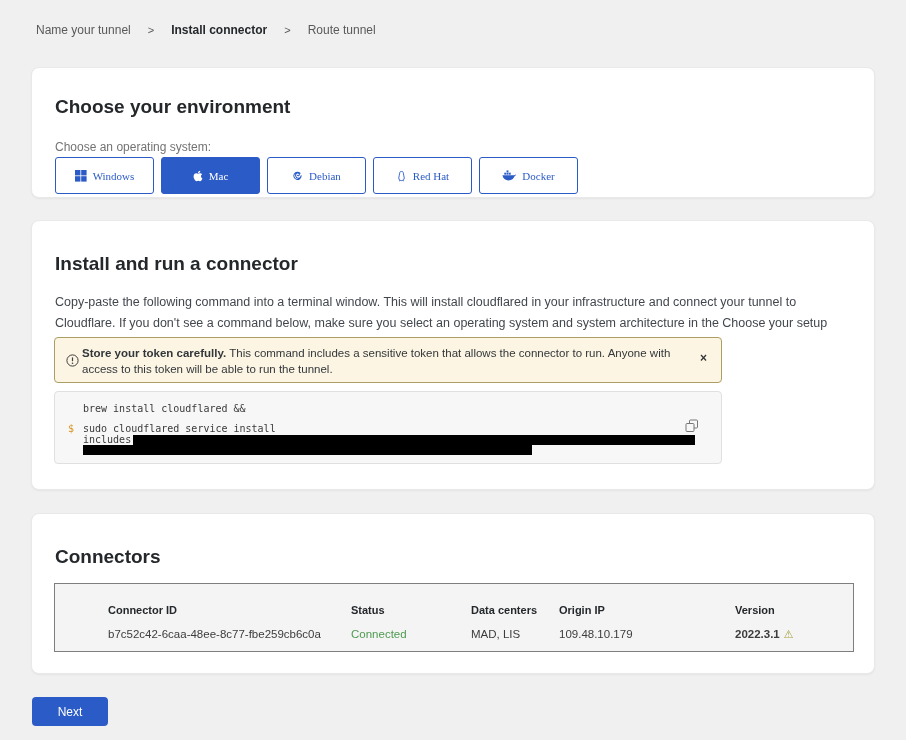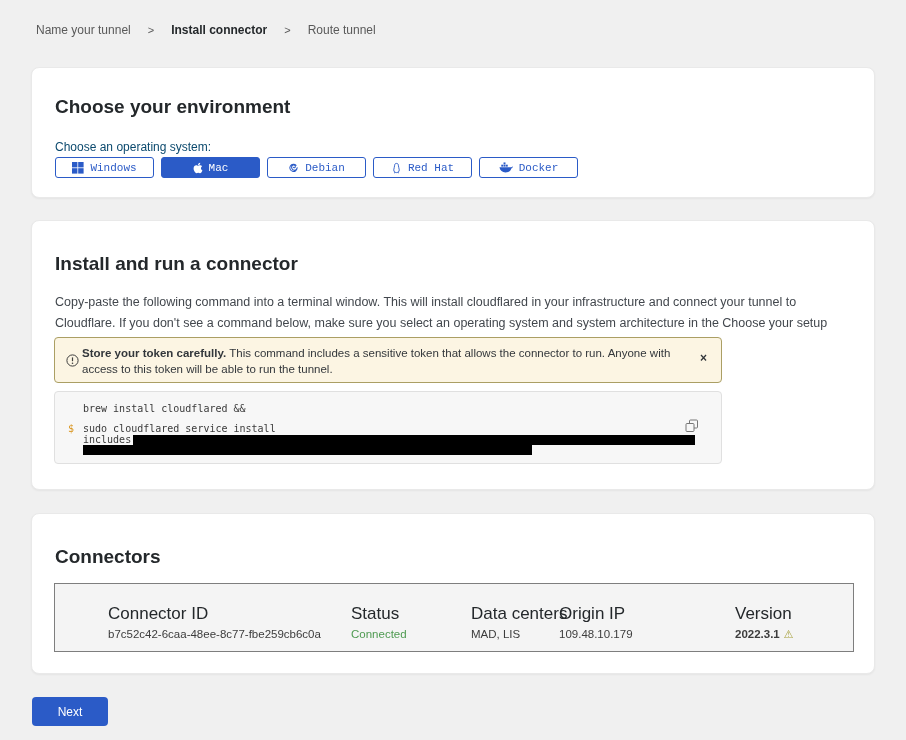--- a/index.html
+++ b/index.html
@@ -27,28 +27,28 @@
   #card-environment { top:67px;  height:131px; }
   #card-install     { top:220px; height:270px; }
   #card-connectors  { top:513px; height:161px; }
 
   .card h2 { position:absolute; left:23px; font-size:19px; font-weight:bold; color:#24282b; }
   #card-environment h2 { top:28px; }
   #card-install h2     { top:32px; }
   #card-connectors h2  { top:32px; }
 
   
-  .os-label { position:absolute; left:23px; top:72px; font-size:12px; color:#0c4a6e; }
+  .os-label { position:absolute; left:23px; top:72px; font-size:12px; color:#737373; }
   .os-row { position:absolute; left:23px; top:89px; display:flex; }
   .os-btn {
-    width:99px; height:21px; margin-right:7px;
+    width:99px; height:37px; margin-right:7px;
     display:flex; align-items:center; justify-content:center; gap:6px;
     background:#ffffff; color:#2b5bc7;
     border:1px solid #2b5bc7; border-radius:3px;
-    font-family:Liberation Mono, monospace; font-size:11px; cursor:pointer;
+    font-family:Liberation Serif, serif; font-size:11px; cursor:pointer;
   }
   .os-btn.selected { background:#2b5bc7; color:#ffffff; }
   .os-btn svg { display:block; }
 
   
   .install-desc {
     position:absolute; left:23px; top:71px; width:798px;
     font-size:12.5px; line-height:21px; color:#42474d;
   }
   .warn-banner {
@@ -86,21 +86,21 @@
 
   
   .conn-table {
     position:absolute; left:22px; top:69px; width:800px; height:69px;
     background:#f4f4f4; border:1px solid #7e7e7e;
     font-size:11.5px;
   }
   .conn-col { position:absolute; }
   .col-1 { left:53px; }  .col-2 { left:296px; } .col-3 { left:416px; }
   .col-4 { left:504px; } .col-5 { left:680px;font-weight:bold; }
-  .th { top:20px; font-size:17px; font-weight:normal; color:#24282b; }
+  .th { top:20px; font-size:11px; font-weight:bold; color:#24282b; }
   .td { top:44px; color:#3c3c3c; }
   .td.status { color:#4e9a51; }
   .version-cell { display:flex; align-items:center; gap:4px; }
   .warn-tri { font-family:"DejaVu Sans", sans-serif; color:#a8a23f; font-size:11px; line-height:11px; }
 
   
   .next-btn {
     position:absolute; left:32px; top:697px; width:76px; height:29px;
     background:#2b5bc7; color:#ffffff; border:none; border-radius:4px;
     font-family:"Liberation Sans", sans-serif; font-size:12px; cursor:pointer;

